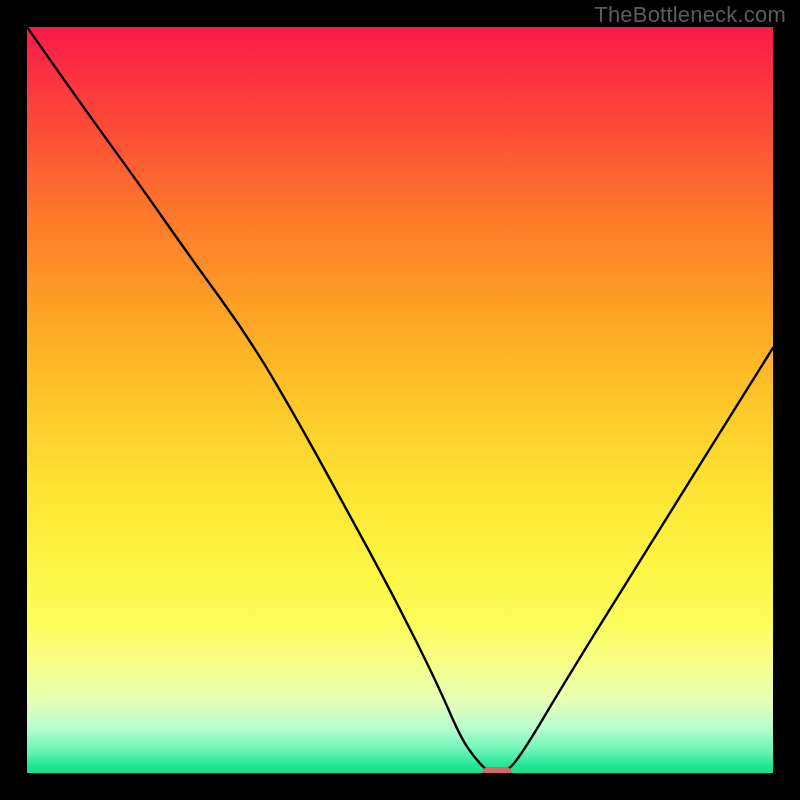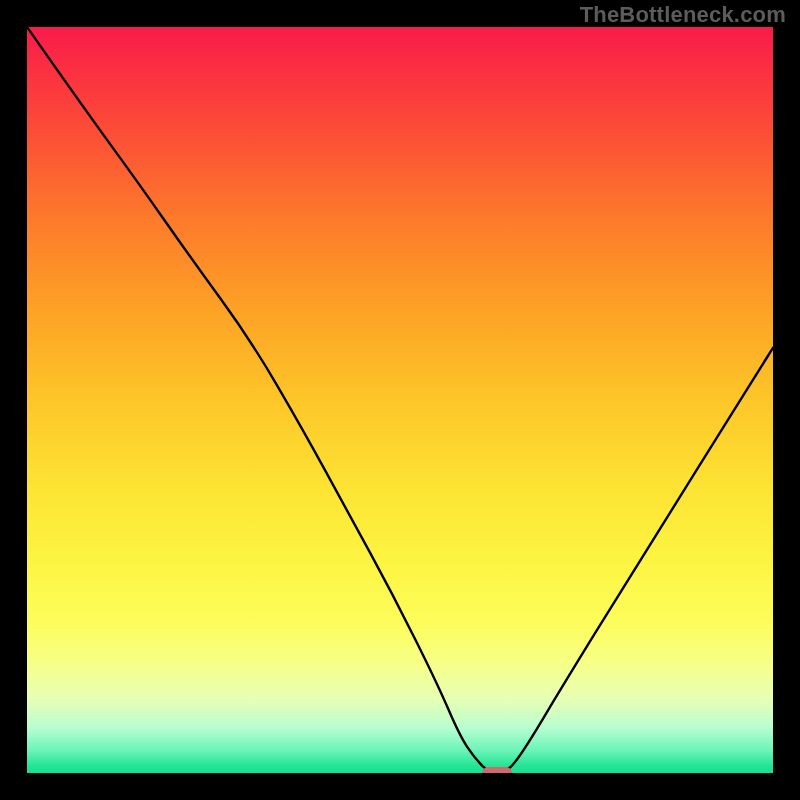--- a/index.html
+++ b/index.html
@@ -65,21 +65,21 @@
     border-radius: 6px;
     background: #cf6a6b;
     transform: translate(-50%, -50%);
   }
   .attribution {
     position: absolute;
     top: 2px;
     right: 14px;
     font-family: Arial, Helvetica, sans-serif;
     font-size: 22px;
-    font-weight: bold;
+    font-weight: normal;
     color: #5c5c5c;
     letter-spacing: 0.2px;
   }
 </style>
 </head>
 <body>
 
 <div class="frame">
 
   <div class="attribution">TheBottleneck.com</div>

